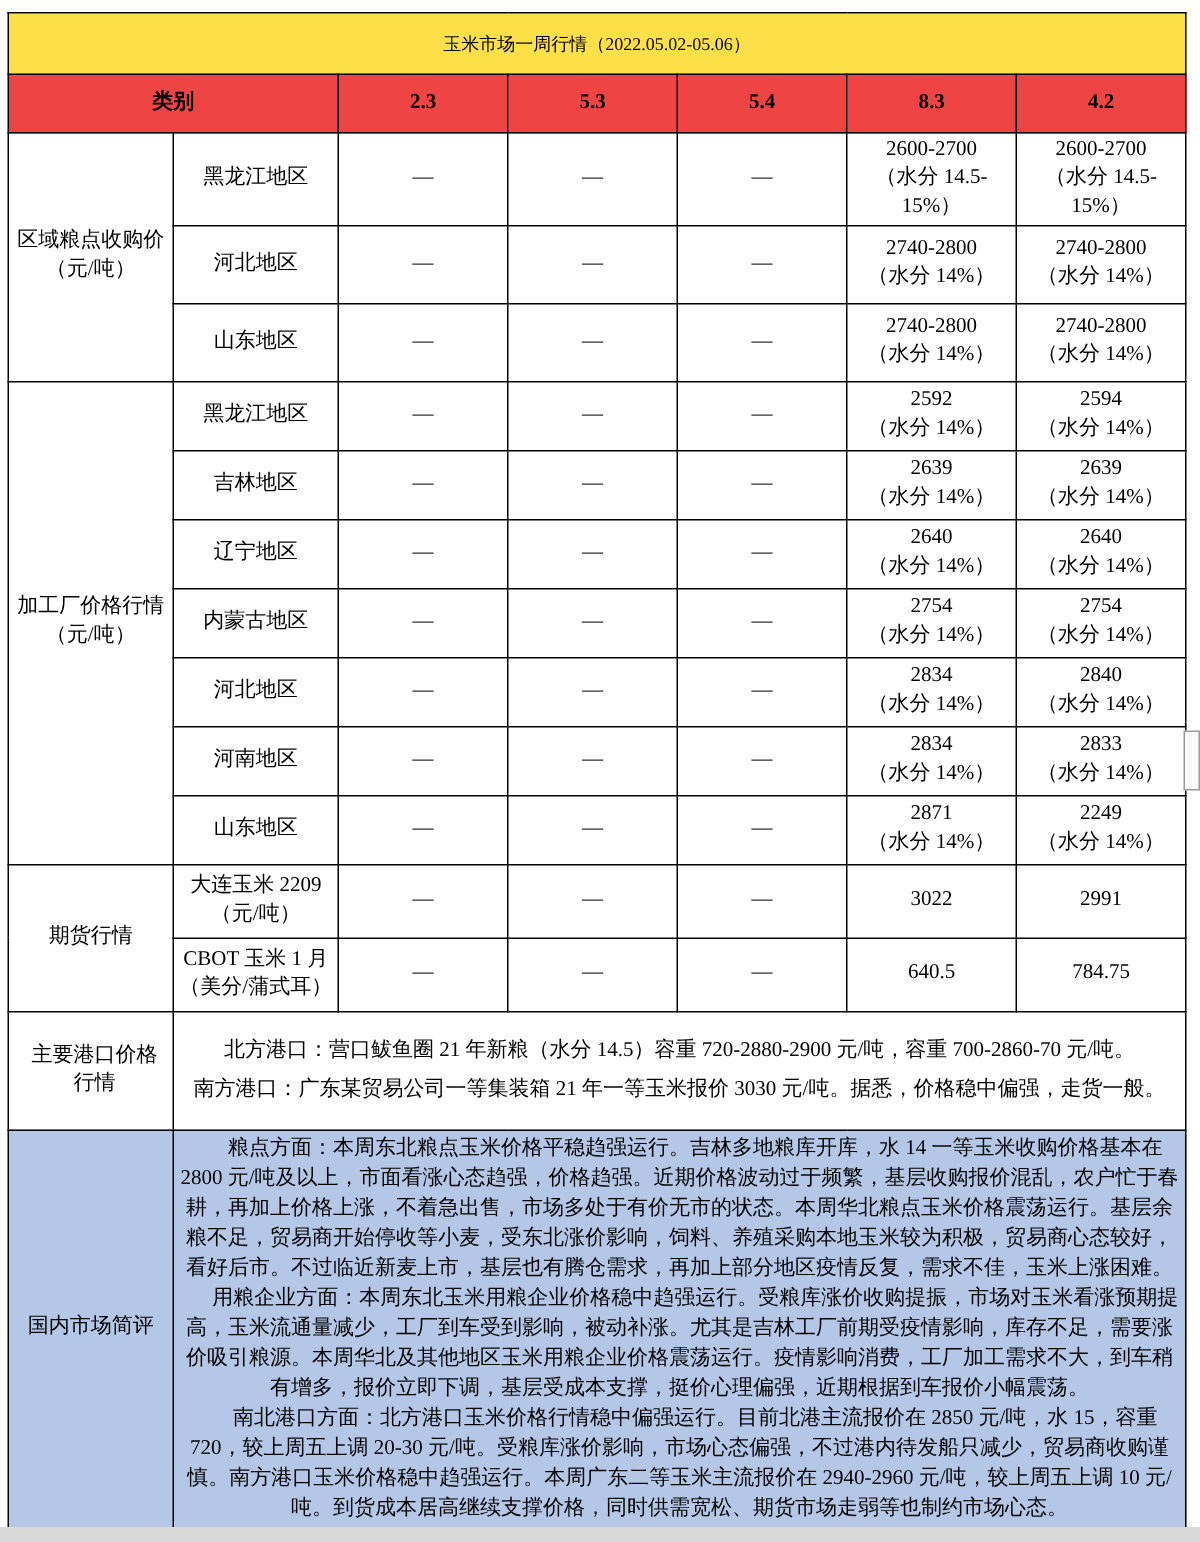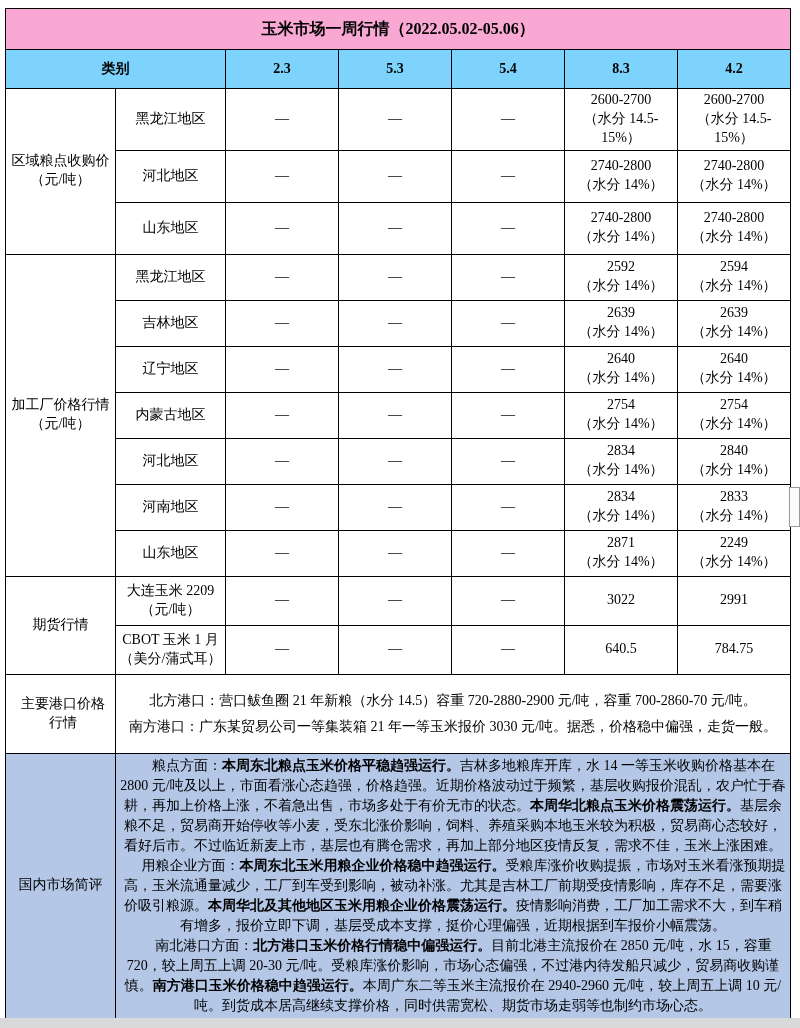--- a/index.html
+++ b/index.html
@@ -7,35 +7,35 @@
     width:800px;height:1028px;overflow:hidden;position:relative;
     background:#ffffff;color:#000;
     font-family:"Liberation Serif","DejaVu Serif",serif;
   }
   .page{padding:8px 0 0 5px}
   table.mkt{border-collapse:collapse;table-layout:fixed;width:785px}
   .mkt td{
     border:1px solid #000;text-align:center;vertical-align:middle;
     font-size:14px;padding:2px;line-height:1.35;white-space:pre-line;
   }
-  .title-row td{background:#f9a8d4;font-weight:700;font-size:16px;height:36px}
-  .head-row td{background:#7dd3fc;font-weight:700;height:34px}
+  .title-row td{background:#fde047;font-weight:400;font-size:12px;height:36px}
+  .head-row td{background:#ef4444;font-weight:700;height:34px}
   .sec-label{font-weight:400}
   .sec-label.left{text-align:center;padding-left:7px}
   .val{font-size:13px;white-space:pre;padding:1px 0;overflow:hidden}
   .r-s0 td{height:47px}
   .r-s1 td{height:41px}
   .r-s2 td{height:44px}
   .freetext{text-align:left;padding:5px 9px;font-size:15px;white-space:normal}
   .freetext p{margin:0}
   .r-port td{height:74px}
   .r-port .freetext p{line-height:26px}
   .blue{background:#B4C7E7}
   .comm p{text-indent:1.5em;line-height:20px}
-  .bd{font-weight:700}
+  .bd{font-weight:400}
   .r-news td{height:62px}
   .r-news .freetext p{text-indent:1.5em;line-height:21px}
   .bottom-strip{position:absolute;left:0;right:0;bottom:0;height:10px;background:#d9d9d9}
   .edge-artifact{position:absolute;right:0;top:487px;width:9px;height:38px;background:#fbfbfb;border:1px solid #9a9a9a}
 </style>
 </head>
 <body>
 
 <div class="page">
   <table class="mkt">

